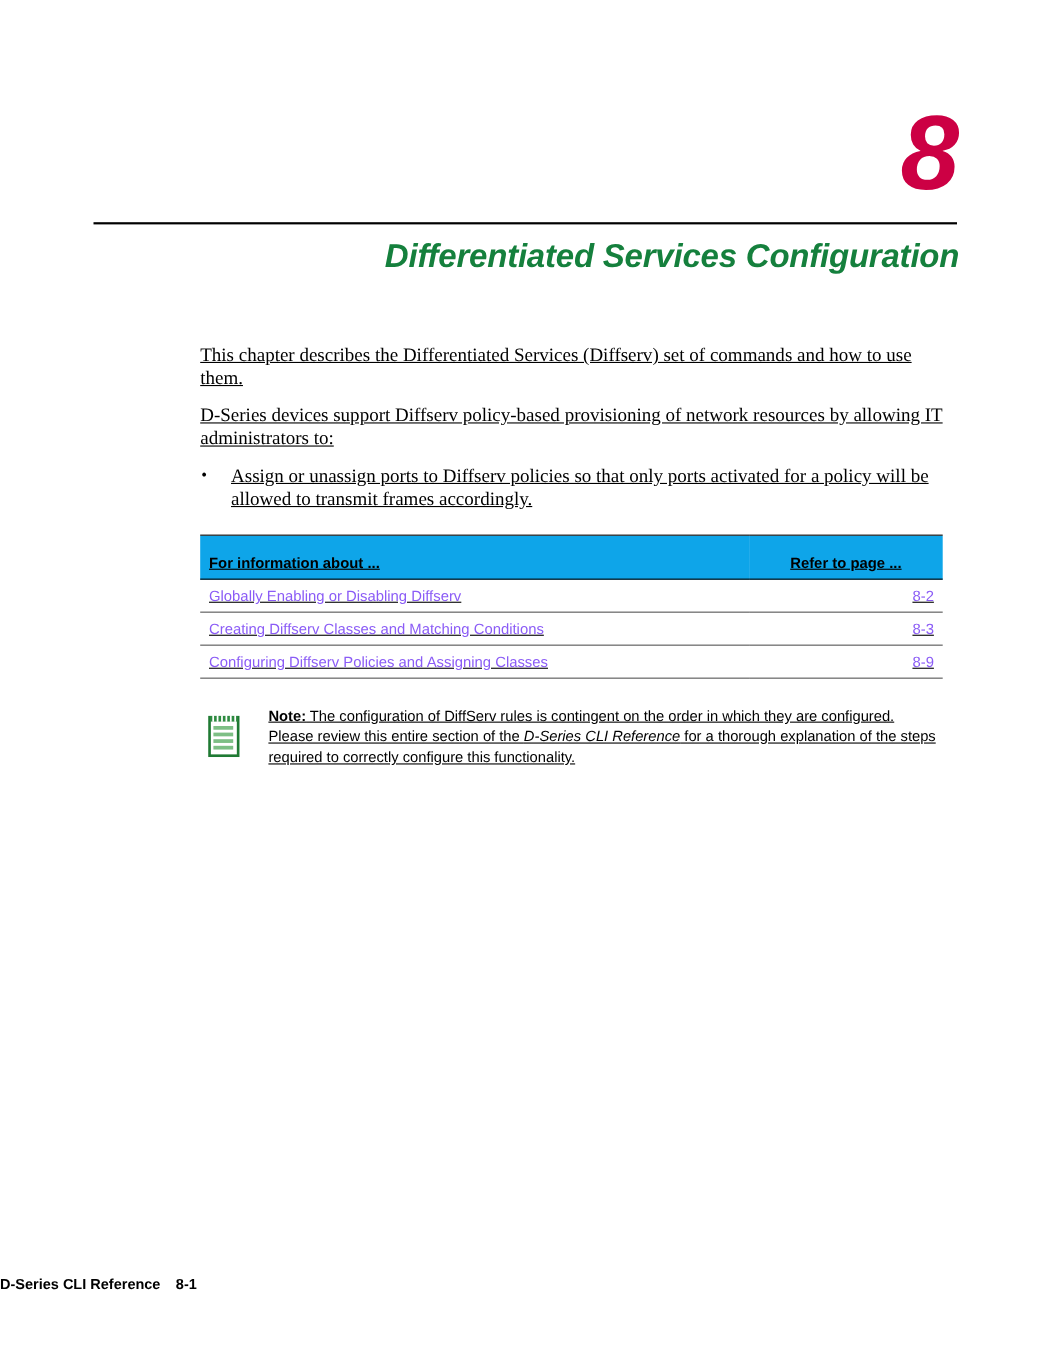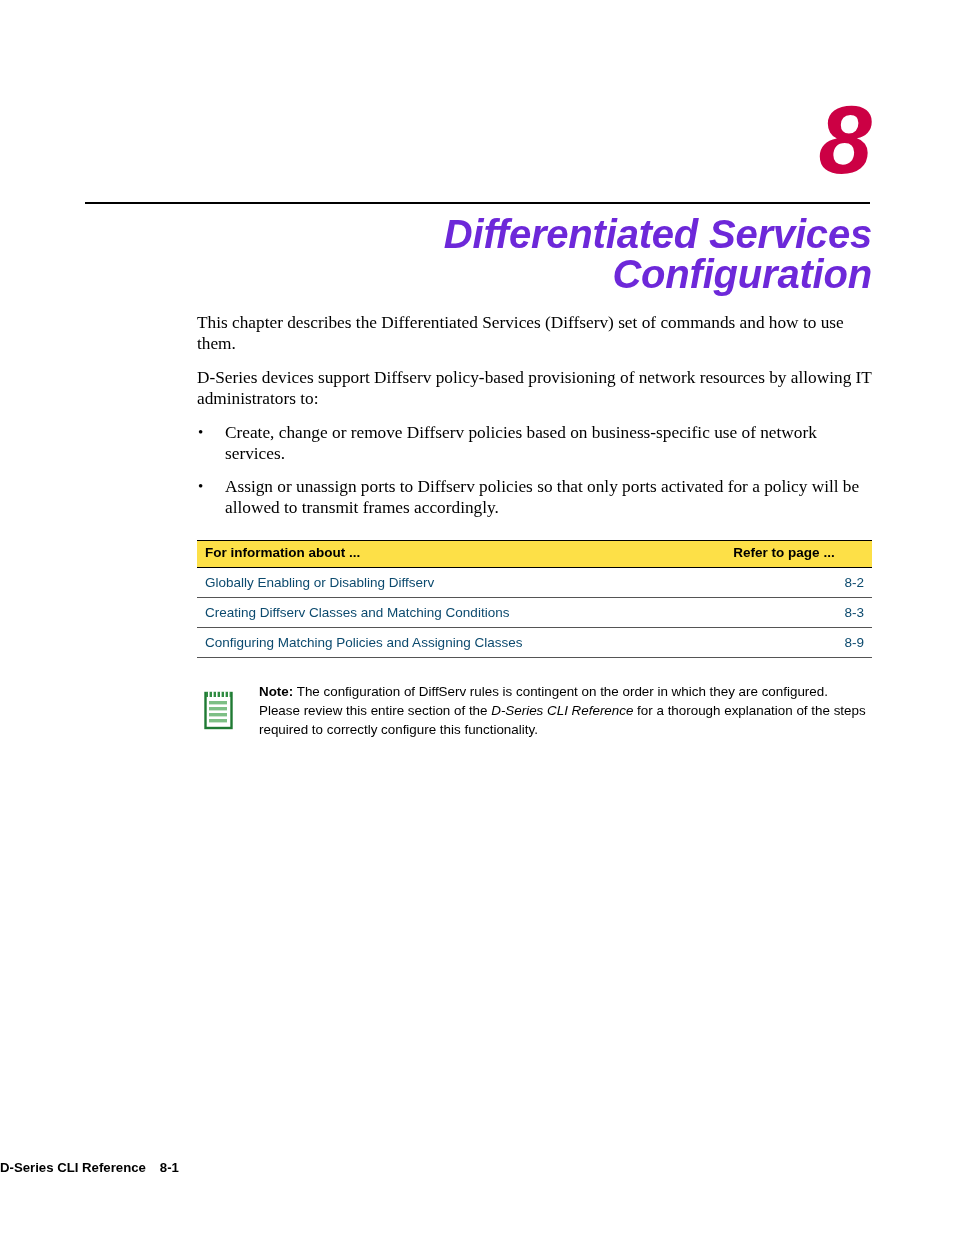--- a/index.html
+++ b/index.html
@@ -45,32 +45,33 @@
   
   .chapter-title {
     position: absolute;
     left: 197px;
     top: 214px;
     width: 675px;
     text-align: right;
     font-family: "Liberation Sans", "DejaVu Sans", sans-serif;
     font-weight: bold;
     font-style: italic;
-    font-size: 40px;
+    font-size: 30px;
     line-height: 40px;
-    color: #6d28d9;
+    color: #15803d;
     letter-spacing: -0.2px;
   }
 
   
   .content {
     position: absolute;
-    left: 197px;
+    left: 182px;
     top: 312px;
     width: 675px;
+    text-decoration: underline;
   }
 
   p.body-para {
     margin: 0 0 13px 0;
     font-size: 17.3px;
     line-height: 21px;
     text-align: left;
   }
 
   ul.bullets {
@@ -94,36 +95,36 @@
   }
 
   
   .ref-table {
     margin-top: 22px;
     width: 675px;
     border-collapse: collapse;
     font-family: "Liberation Sans", "DejaVu Sans", sans-serif;
   }
   .ref-table thead th {
-    background: #fde047;
+    background: #0ea5e9;
     font-size: 13.5px;
     font-weight: bold;
     color: #000000;
-    padding: 4px 8px 7px 8px;
+    padding: 17px 8px 7px 8px;
     border-top: 1.6px solid #000000;
     border-bottom: 1.6px solid #000000;
     text-align: left;
   }
   .ref-table thead th.col-page {
     text-align: center;
     width: 160px;
   }
   .ref-table tbody td {
     font-size: 13.5px;
-    color: #0c4a6e;
+    color: #8b5cf6;
     padding: 7px 8px 7px 8px;
     border-bottom: 1.1px solid #555555;
     text-align: left;
   }
   .ref-table tbody td.col-page {
     text-align: right;
     width: 160px;
   }
 
   
@@ -171,42 +172,41 @@
 <div class="head-rule"></div>
 
 <div class="chapter-title">Differentiated Services Configuration</div>
 
 <div class="content">
 
   <p class="body-para">This chapter describes the Differentiated Services (Diffserv) set of commands and how to use them.</p>
   <p class="body-para">D-Series devices support Diffserv policy-based provisioning of network resources by allowing IT administrators to:</p>
 
   <ul class="bullets">
-    <li>Create, change or remove Diffserv policies based on business-specific use of network services.</li>
     <li>Assign or unassign ports to Diffserv policies so that only ports activated for a policy will be allowed to transmit frames accordingly.</li>
   </ul>
 
   <table class="ref-table">
     <thead>
       <tr>
         <th class="col-topic">For information about ...</th>
         <th class="col-page">Refer to page ...</th>
       </tr>
     </thead>
     <tbody>
       <tr>
         <td class="col-topic">Globally Enabling or Disabling Diffserv</td>
         <td class="col-page">8-2</td>
       </tr>
       <tr>
         <td class="col-topic">Creating Diffserv Classes and Matching Conditions</td>
         <td class="col-page">8-3</td>
       </tr>
       <tr>
-        <td class="col-topic">Configuring Matching Policies and Assigning Classes</td>
+        <td class="col-topic">Configuring Diffserv Policies and Assigning Classes</td>
         <td class="col-page">8-9</td>
       </tr>
     </tbody>
   </table>
 
   <div class="note-block">
     <span class="note-icon">
       <svg width="32" height="42" viewBox="0 0 32 42" xmlns="http://www.w3.org/2000/svg">
         <rect x="2.5" y="5" width="26" height="35" fill="#ffffff" stroke="#1f7a33" stroke-width="2.4"></rect>
         <rect x="3" y="4" width="25" height="5" fill="#2e8b41"></rect>

